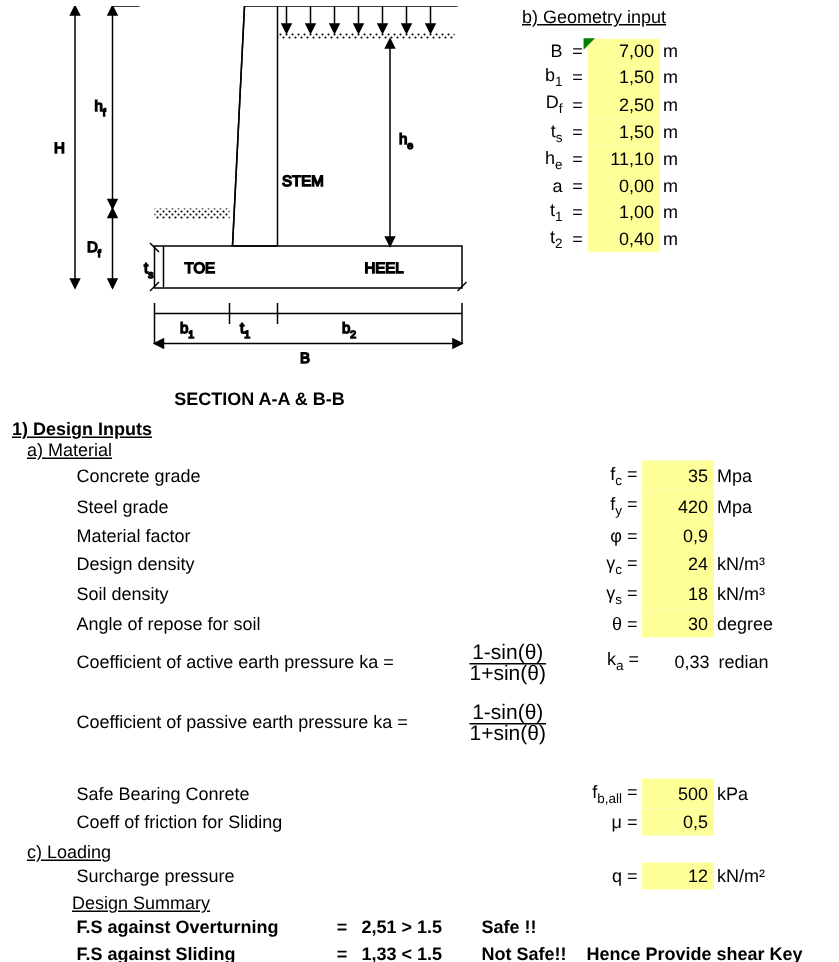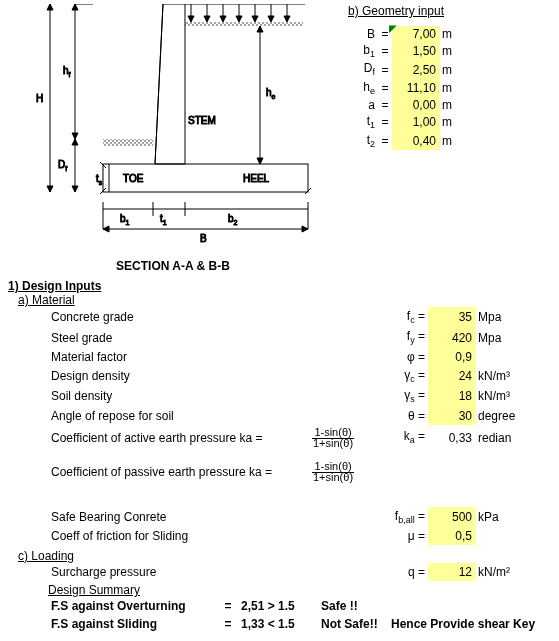--- a/index.html
+++ b/index.html
@@ -36,21 +36,21 @@
   .markwrap { position: relative; }
   .markwrap .mark { left: -3px; top: -3px; }
   h4.sec { margin-top: 6px; font-size: 12px; }
   .u { text-decoration: underline; }
   .indent1 { margin-left: 10px; }
   .indent2 { margin-left: 40px; }
   table.rows { border-collapse: collapse; width: 100%; }
   table.rows td { padding: 2px 3px; font-size: 12px; vertical-align: middle; }
   .lbl { width: 260px; }
   .sym2 { text-align: right; white-space: nowrap; width: 60px; }
-  .frac { display: inline-block; text-align: center; vertical-align: middle; line-height: 1; font-size: 11px; }
+  .frac { display: inline-block; text-align: center; vertical-align: middle; line-height: 1; font-size: 14px; }
   .frac .num { border-bottom: 1px solid #000; padding: 0 2px; }
   .frac .den { padding: 0 2px; text-align: center; }
   .summary td { font-weight: bold; }
   .diagram-svg { width: 330px; height: 250px; }
   .gap { height: 14px; }
 </style>
 </head>
 <body>
 
 <div class="top-row">
@@ -166,20 +166,26 @@
             <td class="valcell hl">1,50</td>
             <td class="unit">m</td>
           </tr>
           <tr>
             <td class="sym">D<sub>f</sub></td>
             <td class="eq">=</td>
             <td class="valcell hl">2,50</td>
             <td class="unit">m</td>
           </tr>
           <tr>
+            <td class="sym">t<sub>s</sub></td>
+            <td class="eq">=</td>
+            <td class="valcell hl">1,50</td>
+            <td class="unit">m</td>
+          </tr>
+          <tr>
             <td class="sym">h<sub>e</sub></td>
             <td class="eq">=</td>
             <td class="valcell hl">11,10</td>
             <td class="unit">m</td>
           </tr>
           <tr>
             <td class="sym">a</td>
             <td class="eq">=</td>
             <td class="valcell hl">0,00</td>
             <td class="unit">m</td>

